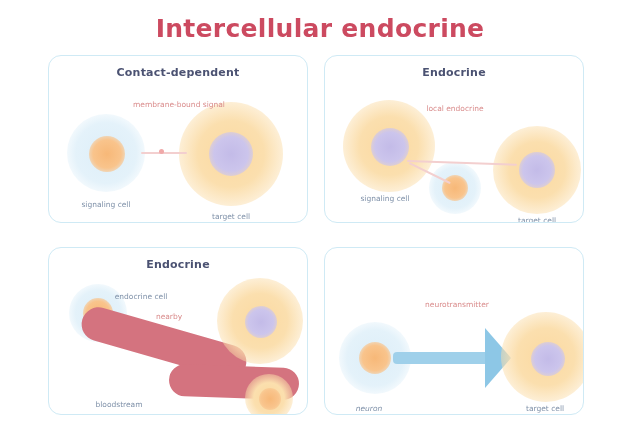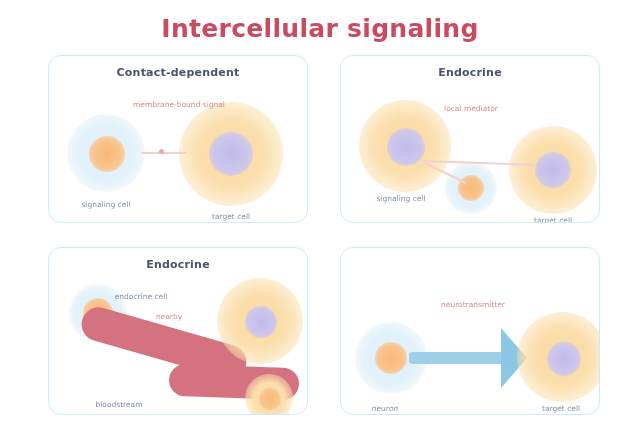--- a/index.html
+++ b/index.html
@@ -30,21 +30,21 @@
 
   #grid {
     position: absolute;
     top: 55px;
     left: 48px;
     width: 544px;
     height: 360px;
     display: grid;
     grid-template-columns: 260px 260px;
     grid-template-rows: 168px 168px;
-    gap: 24px 32px;
+    gap: 24px 16px;
   }
 
   .panel {
     position: relative;
     background: #ffffff;
     border: 1.6px solid #cfeaf5;
     border-radius: 13px;
     overflow: hidden;
   }
 
@@ -141,21 +141,21 @@
     position: absolute;
     width: 0; height: 0;
     border-top: 30px solid transparent;
     border-bottom: 30px solid transparent;
     border-left: 26px solid #8dc7e6;
   }
 </style>
 </head>
 <body>
 
-<div id="page-title">Intercellular signaling</div>
+<div id="page-title">Intercellular endocrine</div>
 
 <div id="grid">
 
   <div class="panel">
     <div class="panel-title">Contact-dependent</div>
 
     <div class="stage">
 
       <div class="cell cell-blue" style="left:18px; top:32px; width:78px; height:78px;"></div>
       <div class="nucleus nuc-orange" style="left:40px; top:54px; width:36px; height:36px;"></div>
@@ -184,21 +184,21 @@
 
       <div class="cell cell-amber" style="left:168px; top:44px; width:88px; height:88px;"></div>
       <div class="nucleus nuc-purple" style="left:194px; top:70px; width:36px; height:36px;"></div>
 
       <div class="cell cell-blue" style="left:104px; top:80px; width:52px; height:52px;"></div>
       <div class="nucleus nuc-orange" style="left:117px; top:93px; width:26px; height:26px;"></div>
 
       <div class="link" style="left:82px; top:78px; width:110px; transform:rotate(2deg);"></div>
       <div class="link" style="left:84px; top:80px; width:46px; transform:rotate(26deg);"></div>
 
-      <div class="signal-label" style="left:130px; top:22px;">local mediator</div>
+      <div class="signal-label" style="left:130px; top:22px;">local endocrine</div>
 
       <div class="cell-label" style="left:60px; top:112px;">signaling cell</div>
 
       <div class="cell-label" style="left:130px; top:140px;">nearby cell</div>
 
       <div class="cell-label" style="left:212px; top:134px;">target cell</div>
     </div>
   </div>
 
   <div class="panel">

